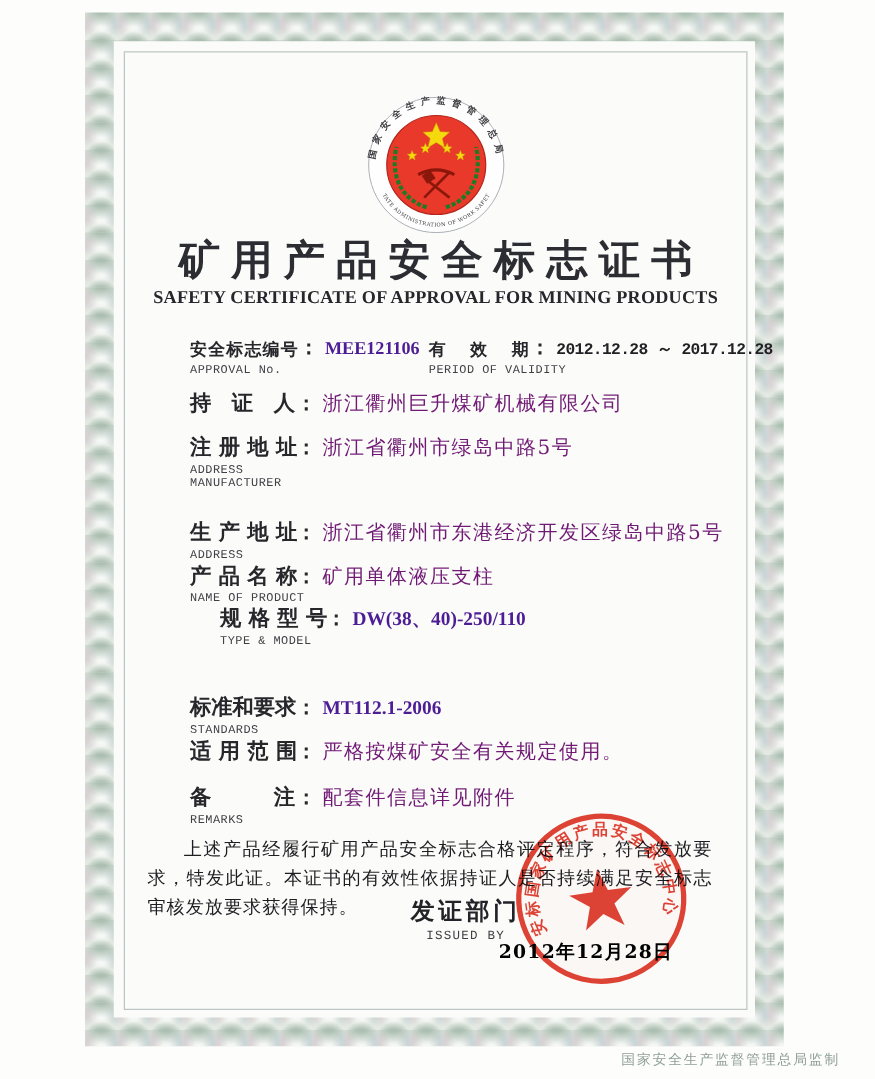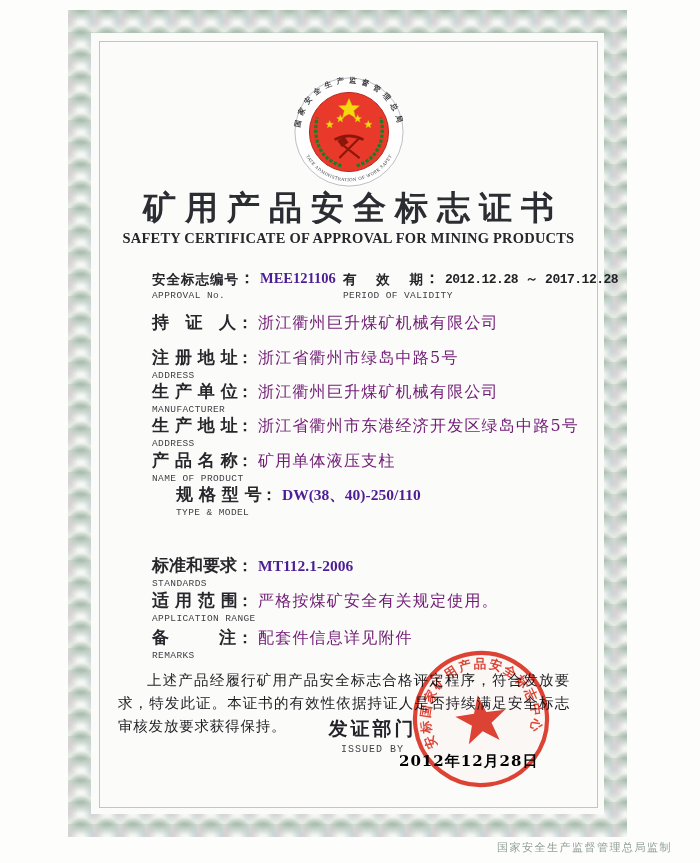--- a/index.html
+++ b/index.html
@@ -130,42 +130,40 @@
 </div>
 
 <div class="fieldrow" style="left:152px;top:311px;">
   <div><span class="lbl">持 证 人</span><span class="colon">：</span><span class="val">浙江衢州巨升煤矿机械有限公司</span></div>
 </div>
 <div class="fieldrow" style="left:152px;top:346px;">
   <div><span class="lbl">注 册 地 址</span><span class="colon">：</span><span class="val">浙江省衢州市绿岛中路5号</span></div>
   <div class="en">ADDRESS</div>
 </div>
 <div class="fieldrow" style="left:152px;top:380px;">
-  <div><span class="lbl">生 产 单 位</span><span class="colon">：</span><span class="val">浙江衢州巨升煤矿机械有限公司</span></div>
   <div class="en">MANUFACTURER</div>
 </div>
 <div class="fieldrow" style="left:152px;top:414px;">
   <div><span class="lbl">生 产 地 址</span><span class="colon">：</span><span class="val">浙江省衢州市东港经济开发区绿岛中路5号</span></div>
   <div class="en">ADDRESS</div>
 </div>
 <div class="fieldrow" style="left:152px;top:449px;">
   <div><span class="lbl">产 品 名 称</span><span class="colon">：</span><span class="val">矿用单体液压支柱</span></div>
   <div class="en">NAME OF PRODUCT</div>
 </div>
 <div class="fieldrow" style="left:152px;top:483px;margin-left:24px;">
   <div><span class="lbl">规 格 型 号</span><span class="colon">：</span><span class="val-mono" style="font-size:15.5px">DW(38、40)-250/110</span></div>
   <div class="en">TYPE &amp; MODEL</div>
 </div>
 <div class="fieldrow" style="left:152px;top:554px;">
   <div><span class="lbl">标准和要求</span><span class="colon">：</span><span class="val-mono" style="font-size:15.5px">MT112.1-2006</span></div>
   <div class="en">STANDARDS</div>
 </div>
 <div class="fieldrow" style="left:152px;top:589px;">
   <div><span class="lbl">适 用 范 围</span><span class="colon">：</span><span class="val">严格按煤矿安全有关规定使用。</span></div>
-  <div class="en">APPLICATION RANGE</div>
 </div>
 <div class="fieldrow" style="left:152px;top:626px;">
   <div><span class="lbl">备 注</span><span class="colon">：</span><span class="val">配套件信息详见附件</span></div>
   <div class="en">REMARKS</div>
 </div>
 
 <div class="declaration abs">上述产品经履行矿用产品安全标志合格评定程序，符合发放要求，特发此证。本证书的有效性依据持证人是否持续满足安全标志审核发放要求获得保持。</div>
 
 <div class="issued abs">
   <div class="cn">发证部门</div>

